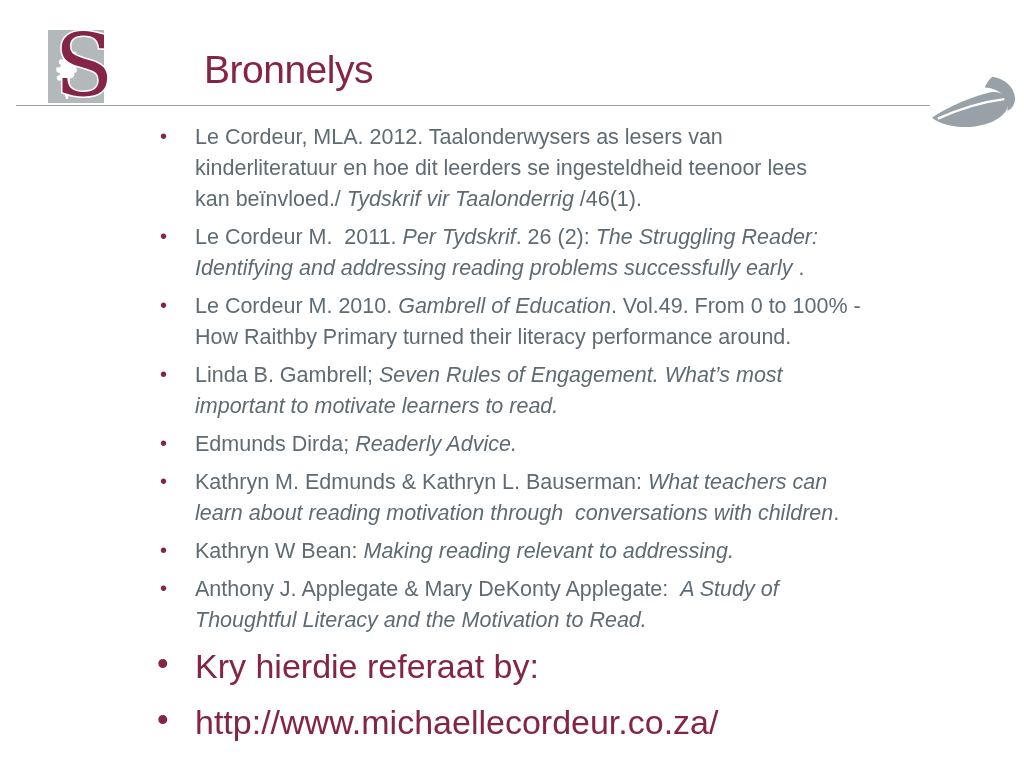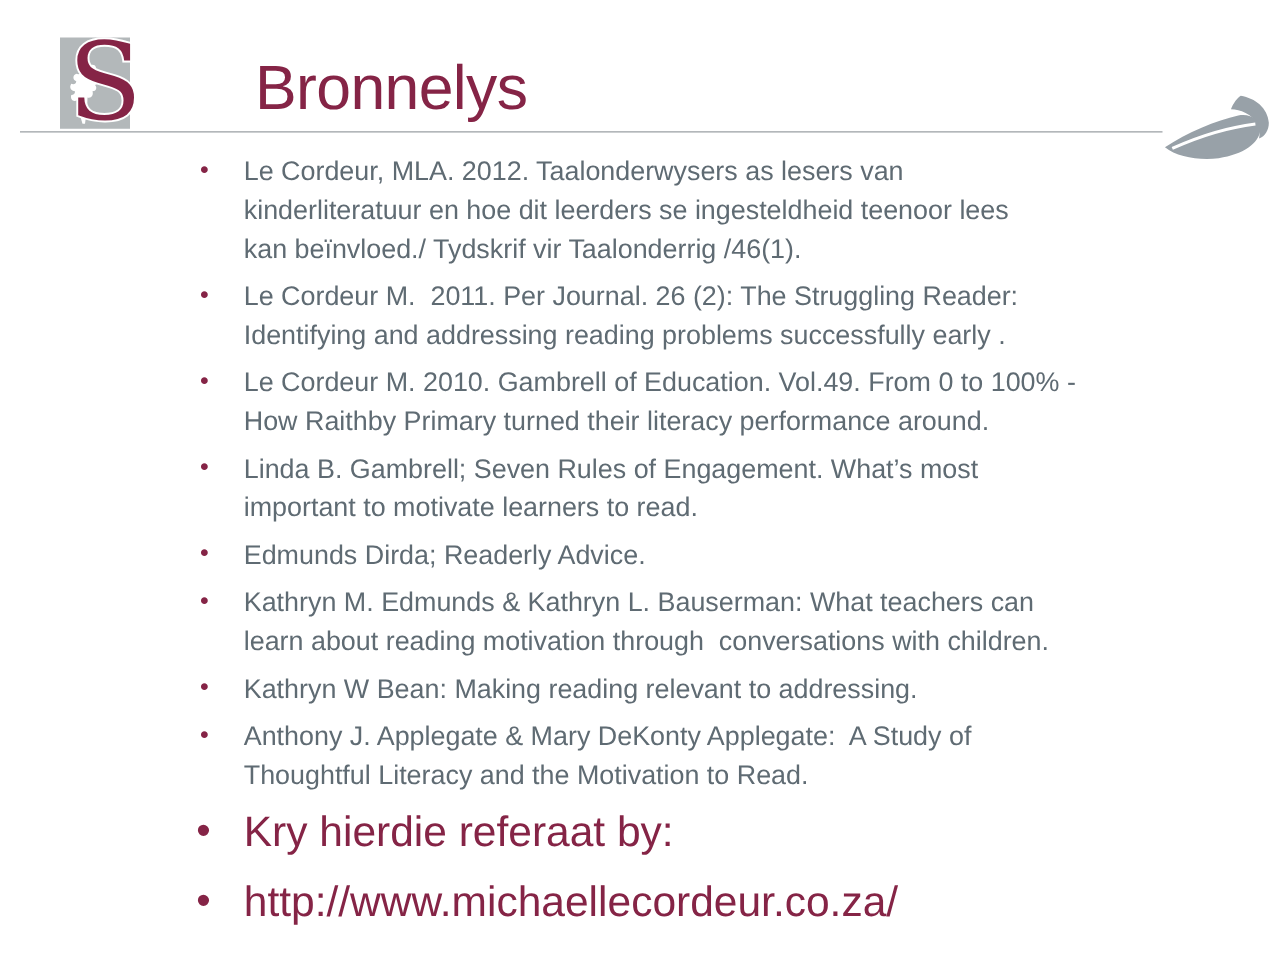--- a/index.html
+++ b/index.html
@@ -17,21 +17,21 @@
     position:relative;
     width:1024px;height:768px;
     background:var(--background,#fff);
     overflow:hidden;
     margin:0 auto;
   }
   
   .logo{position:absolute;left:46px;top:20px;width:72px;height:86px;}
   .slide-title{
     position:absolute;left:204px;top:50px;
-    font-size:50px;line-height:40px;font-weight:400;
+    font-size:39px;line-height:40px;font-weight:400;
     letter-spacing:-0.5px;
     color:var(--maroon,#852446);
   }
   .divider{
     position:absolute;left:16px;top:105px;width:914px;height:1px;
     background:var(--divider,#9aa0a4);
   }
   .swoosh{position:absolute;left:930px;top:74px;width:88px;height:64px;}
   
   .refs{
@@ -45,21 +45,21 @@
     font-size:21.5px;
     line-height:31px;
     color:var(--body-text,#5f6b73);
     white-space:pre-wrap;
   }
   .refs .bullet{
     position:absolute;left:3px;top:-1px;
     color:var(--maroon,#852446);
     font-size:20px;
   }
-  .it{}
+  .it{font-style:italic;}
   
   .footer-list{
     position:absolute;left:157px;top:644px;width:820px;
     list-style:none;
   }
   .footer-list li{
     position:relative;
     padding-left:38px;
     margin-bottom:12px;
     font-size:34px;
@@ -94,21 +94,21 @@
       <path fill="#98a1a8" d="M64 2 C76 4 86 12 87 24 C87 30 84 35 79 37 C81 28 76 20 68 16 C64 14 60 13 56 13 C58 8 61 4 64 2 Z"></path>
       <path fill="#98a1a8" d="M2 44 C20 32 44 22 62 18 C72 16 81 22 80 30 C79 41 66 50 46 53 C30 55 12 52 2 44 Z"></path>
       <path fill="none" stroke="#ffffff" stroke-width="2.5" d="M8 45 C28 36 52 28 76 25"></path>
     </svg>
   </div>
 
   <ul class="refs">
       <li><span class="bullet">•</span><span>Le Cordeur, MLA. 2012. Taalonderwysers as lesers van
 kinderliteratuur en hoe dit leerders se ingesteldheid teenoor lees
 kan beïnvloed./ </span><span class="it">Tydskrif vir Taalonderrig</span><span> /46(1).</span></li>
-      <li><span class="bullet">•</span><span>Le Cordeur M.  2011. </span><span class="it">Per Journal</span><span>. 26 (2): </span><span class="it">The Struggling Reader:
+      <li><span class="bullet">•</span><span>Le Cordeur M.  2011. </span><span class="it">Per Tydskrif</span><span>. 26 (2): </span><span class="it">The Struggling Reader:
 Identifying and addressing reading problems successfully early</span><span> .</span></li>
       <li><span class="bullet">•</span><span>Le Cordeur M. 2010. </span><span class="it">Gambrell of Education</span><span>. Vol.49. From 0 to 100% -
 How Raithby Primary turned their literacy performance around.</span></li>
       <li><span class="bullet">•</span><span>Linda B. Gambrell; </span><span class="it">Seven Rules of Engagement. What’s most
 important to motivate learners to read.</span></li>
       <li><span class="bullet">•</span><span>Edmunds Dirda; </span><span class="it">Readerly Advice.</span></li>
       <li><span class="bullet">•</span><span>Kathryn M. Edmunds &amp; Kathryn L. Bauserman: </span><span class="it">What teachers can
 learn about reading motivation through  conversations with children</span><span>.</span></li>
       <li><span class="bullet">•</span><span>Kathryn W Bean: </span><span class="it">Making reading relevant to addressing.</span></li>
       <li><span class="bullet">•</span><span>Anthony J. Applegate &amp; Mary DeKonty Applegate:  </span><span class="it">A Study of

